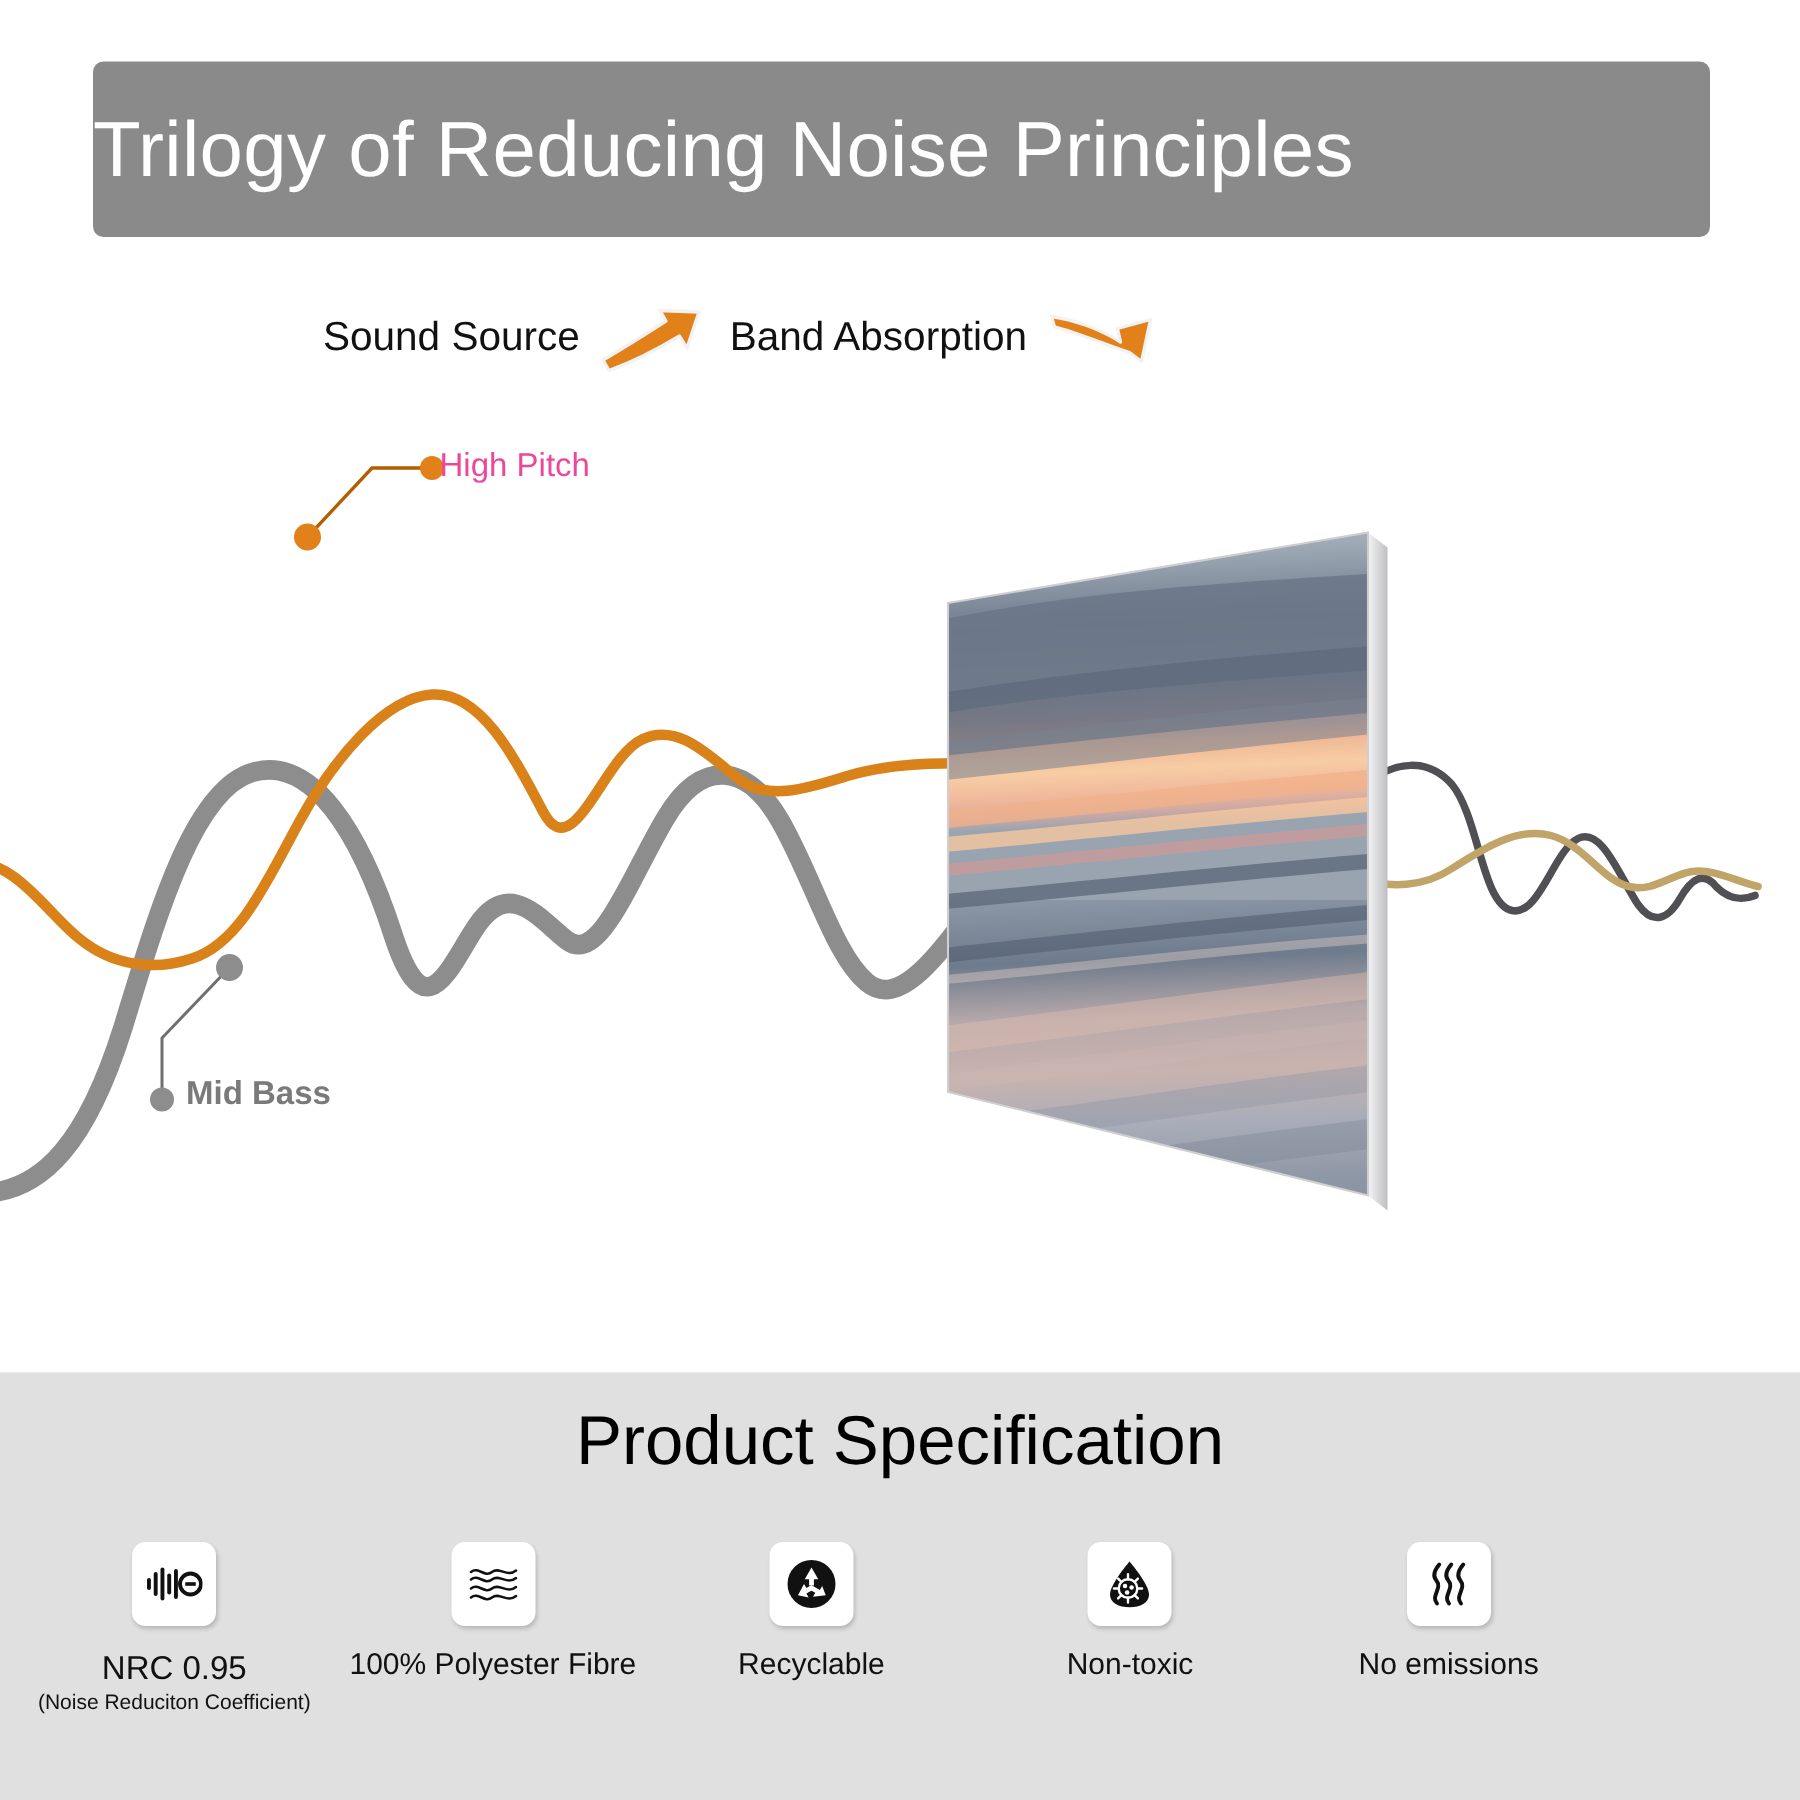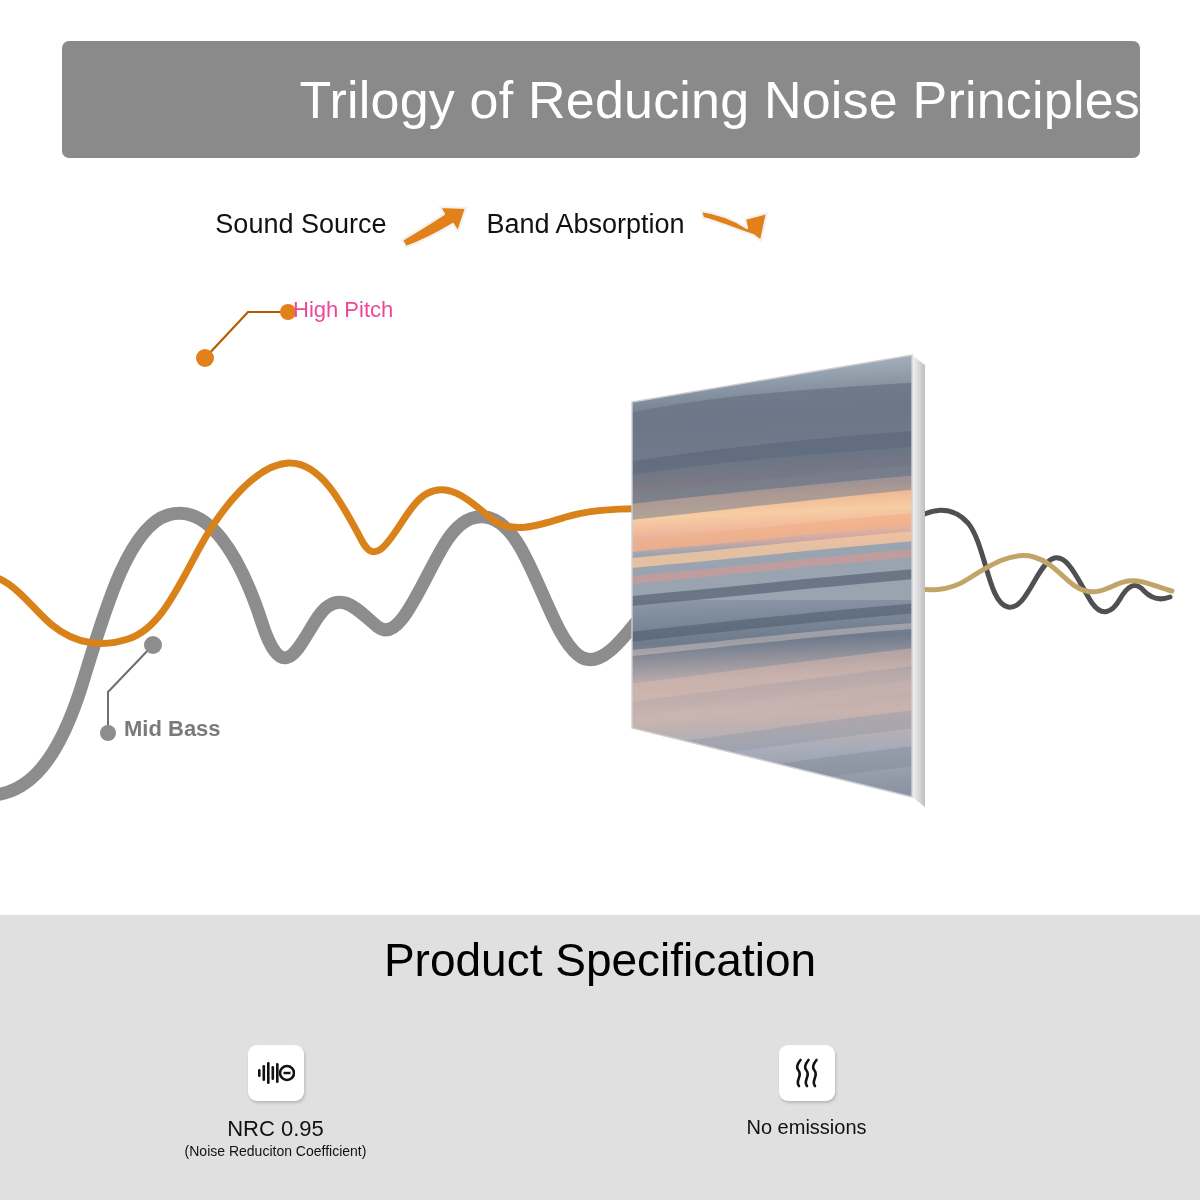--- a/index.html
+++ b/index.html
@@ -28,21 +28,21 @@
   .title-banner {
     position: absolute;
     left: 62px;
     top: 41px;
     width: 1078px;
     height: 117px;
     background: #8a8a8a;
     border-radius: 7px;
     display: flex;
     align-items: center;
-    justify-content: flex-end;
+    justify-content: flex-start;
     box-sizing: border-box;
   }
   .title-banner .title-text {
     color: #ffffff;
     font-size: 52px;
     font-weight: 400;
     letter-spacing: 0.2px;
     line-height: 1;
     white-space: nowrap;
   }
@@ -129,21 +129,21 @@
     width: 1200px;
     text-align: center;
     font-size: 46px;
     color: #000000;
     font-weight: 400;
     line-height: 1;
   }
   .spec-row {
     position: absolute;
     left: 0;
-    top: 130px;
+    top: 113px;
     width: 1082px;
     display: flex;
     align-items: flex-start;
     justify-content: space-around;
     padding: 0 10px;
     box-sizing: border-box;
   }
   .spec-item {
     width: 200px;
     display: flex;
@@ -320,23 +320,68 @@
             <rect x="19" y="2" width="2.6" height="20" rx="1.3"></rect>
           </g>
           <circle cx="30" cy="12" r="7" fill="none" stroke="#111" stroke-width="2.6"></circle>
           <rect x="26.5" y="10.8" width="7" height="2.4" fill="#111"></rect>
         </svg>
       </div>
       <div class="spec-label">NRC 0.95</div>
       <div class="spec-sublabel">(Noise Reduciton Coefficient)</div>
     </div>
 
-
-
-
+    <div class="spec-item">
+      <div class="spec-icon-box">
+        <svg width="34" height="28" viewBox="0 0 34 28">
+          <g fill="none" stroke="#111" stroke-width="1.7" stroke-linecap="round">
+            <path d="M2 6 C 7 2, 11 10, 16 6 C 21 2, 26 10, 32 5"></path>
+            <path d="M2 11 C 7 7, 11 15, 16 11 C 21 7, 26 15, 32 10"></path>
+            <path d="M2 17 C 7 13, 11 21, 16 17 C 21 13, 26 21, 32 16"></path>
+            <path d="M2 23 C 7 19, 11 27, 16 23 C 21 19, 26 27, 32 22"></path>
+          </g>
+        </svg>
+      </div>
+      <div class="spec-label">100% Polyester Fibre</div>
+    </div>
+
+
+    <div class="spec-item">
+      <div class="spec-icon-box">
+        <svg width="34" height="34" viewBox="0 0 34 34">
+          <circle cx="17" cy="17" r="16" fill="#111"></circle>
+          <g fill="#fff">
+            <path d="M17 6 L21.5 13.8 L18.6 13.8 L18.6 18 L15.4 18 L15.4 13.8 L12.5 13.8 Z"></path>
+            <path d="M8 24.5 L12 17 L13.6 19.6 L17 17.7 L18.6 20.5 L13.6 23.4 L15.1 26 Z"></path>
+            <path d="M26.5 24.5 L18 25.5 L19.5 22.9 L16.1 21 L17.7 18.2 L22.6 21 L24.1 18.4 Z"></path>
+          </g>
+        </svg>
+      </div>
+      <div class="spec-label">Recyclable</div>
+    </div>
+
+    <div class="spec-item">
+      <div class="spec-icon-box">
+        <svg width="32" height="34" viewBox="0 0 32 34">
+          <path d="M16 2 C16 2, 29 17, 29 24 C29 29.5, 23.2 32.5, 16 32.5
+                   C8.8 32.5, 3 29.5, 3 24 C3 17, 16 2, 16 2 Z" fill="#111"></path>
+          <g fill="none" stroke="#fff" stroke-width="1.6" stroke-linecap="round">
+            <circle cx="15" cy="20" r="6.2"></circle>
+            <path d="M15 13.8 L15 10.4 M15 26.2 L15 29.3 M8.8 20 L5.6 20 M21.2 20 L24.4 20"></path>
+            <path d="M10.6 15.6 L8.4 13.4 M19.4 15.6 L21.6 13.4 M10.6 24.4 L8.4 26.6 M19.4 24.4 L21.6 26.6"></path>
+          </g>
+          <g fill="#fff">
+            <circle cx="13" cy="18.4" r="1.5"></circle>
+            <circle cx="17.4" cy="19.4" r="1.5"></circle>
+            <circle cx="14.4" cy="22.6" r="1.5"></circle>
+          </g>
+        </svg>
+      </div>
+      <div class="spec-label">Non-toxic</div>
+    </div>
 
     <div class="spec-item">
       <div class="spec-icon-box">
         <svg width="30" height="32" viewBox="0 0 30 32">
           <g fill="none" stroke="#111" stroke-width="2.6" stroke-linecap="round">
             <path d="M7 29 C 2.5 24, 11 19, 6.5 13.5 C 3.5 10, 6 6, 8.5 3"></path>
             <path d="M15 29 C 10.5 24, 19 19, 14.5 13.5 C 11.5 10, 14 6, 16.5 3"></path>
             <path d="M23 29 C 18.5 24, 27 19, 22.5 13.5 C 19.5 10, 22 6, 24.5 3"></path>
           </g>
         </svg>

